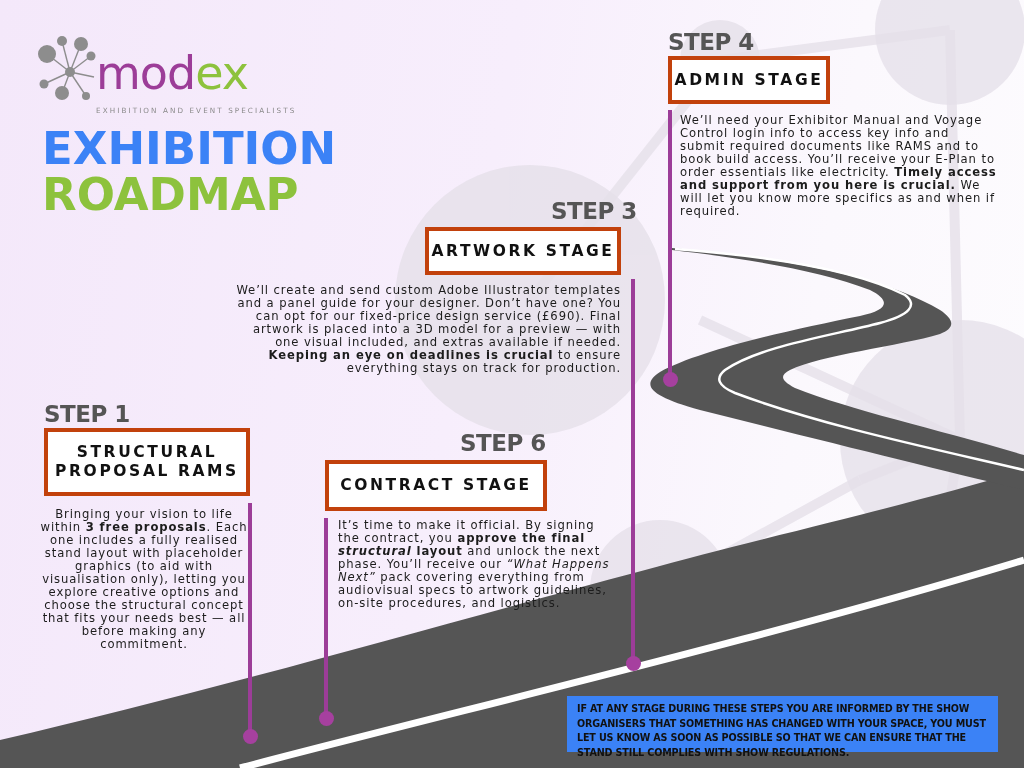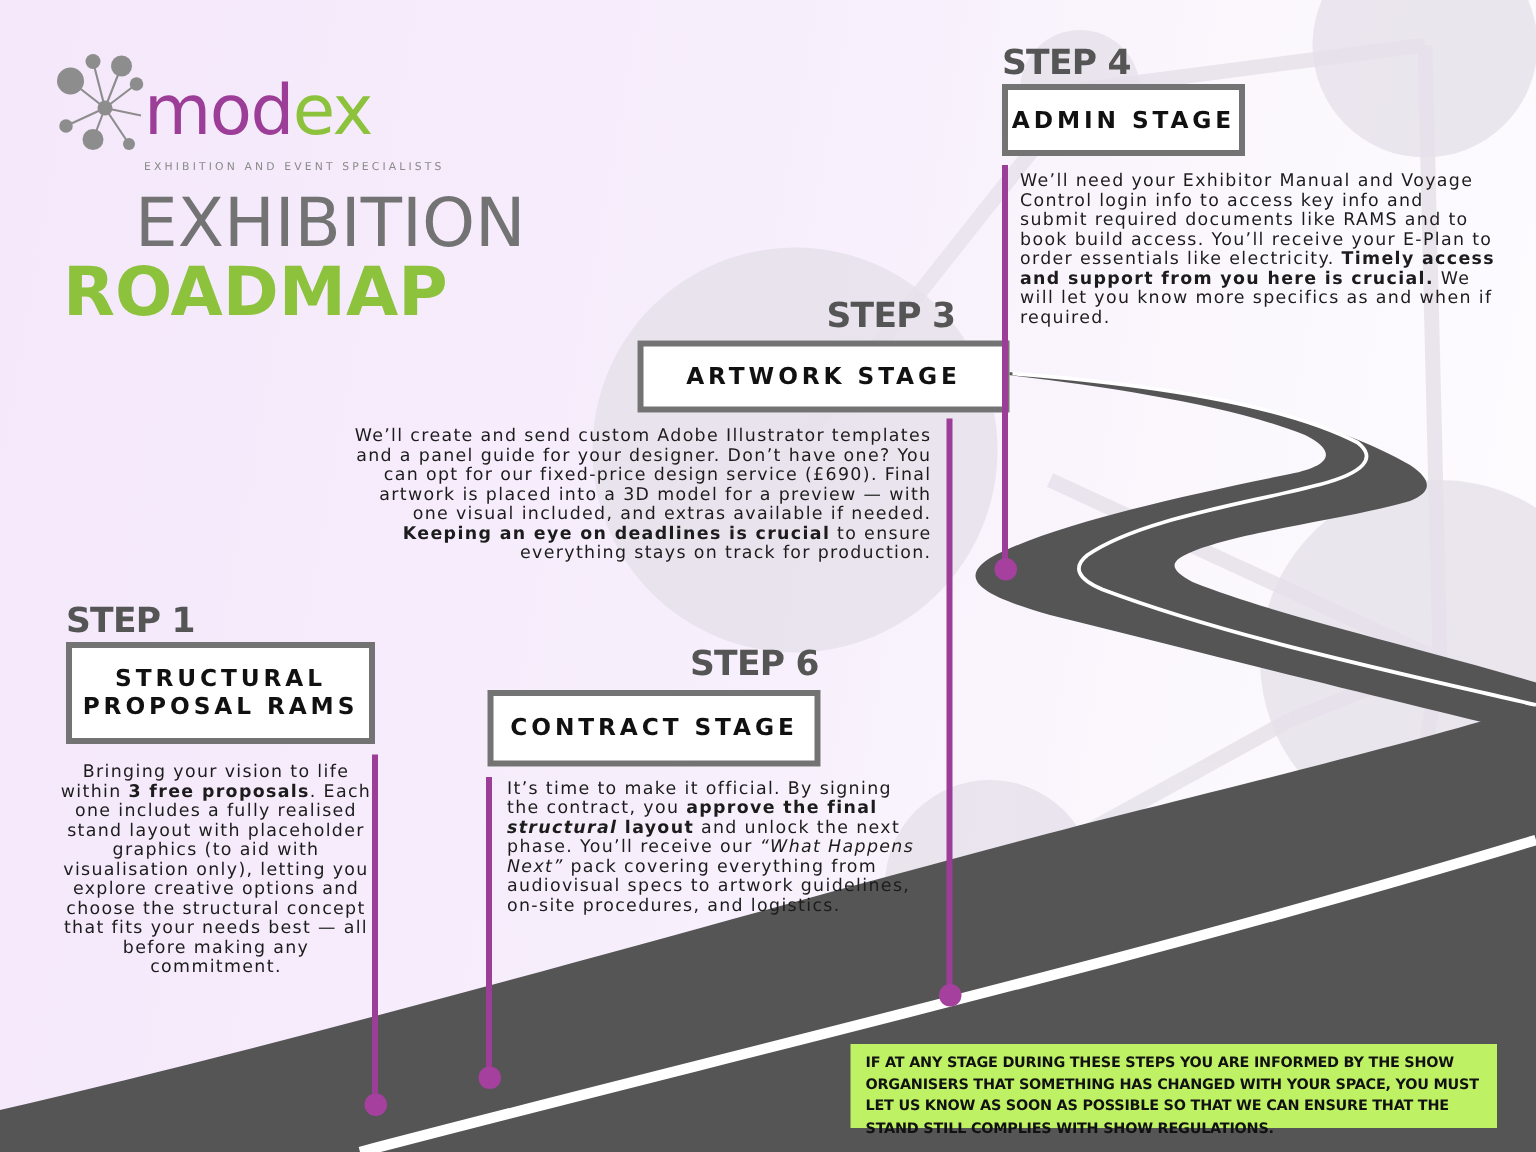--- a/index.html
+++ b/index.html
@@ -13,31 +13,31 @@
   .bg-layer { position: absolute; left: 0; top: 0; width: 1024px; height: 768px; }
   .abs { position: absolute; }
 
   
   .logo { left: 34px; top: 32px; width: 280px; height: 74px; }
   .logo-word { position: absolute; left: 62px; top: 18px; font-family: "DejaVu Sans", sans-serif; font-size: 46px; letter-spacing: -1px; line-height: 46px; font-weight: normal; }
   .logo-word .p { color: #9c3d98; text-align: center; }
   .logo-word .g { color: #8dc23d; }
   .logo-tag { position: absolute; left: 62px; top: 74px; font-size: 7.2px; letter-spacing: 2.1px; color: #8a8a8a; white-space: nowrap; }
 
-  .title1 { left: 42px; top: 124px; font-family: "DejaVu Sans", sans-serif; font-weight: normal; font-size: 45px; letter-spacing: 0px; color: #737373; line-height: 50px; margin-left: 48px; }
+  .title1 { left: 42px; top: 124px; font-family: "DejaVu Sans", sans-serif; font-weight: bold; font-size: 45px; letter-spacing: 0px; color: #3b82f6; line-height: 50px; }
   .title2 { left: 42px; top: 170px; font-family: "DejaVu Sans", sans-serif; font-weight: bold; font-size: 45px; color: #8dc23d; line-height: 50px; }
 
   .step-label { font-family: "DejaVu Sans", sans-serif; font-weight: bold; font-size: 23px; color: #555555; letter-spacing: -0.5px; line-height: 26px; white-space: nowrap; }
-  .stage-box { background: #ffffff; border: 4px solid #737373; display: flex; align-items: center; justify-content: center; text-align: center; font-family: "DejaVu Sans", sans-serif; font-weight: bold; font-size: 15.5px; letter-spacing: 2.6px; color: #111; line-height: 19px; }
+  .stage-box { background: #ffffff; border: 4px solid #c2410c; display: flex; align-items: center; justify-content: center; text-align: center; font-family: "DejaVu Sans", sans-serif; font-weight: bold; font-size: 15.5px; letter-spacing: 2.6px; color: #111; line-height: 19px; }
   .desc { font-family: "DejaVu Sans", sans-serif; font-size: 11.6px; letter-spacing: 0.9px; line-height: 13px; color: #1c1c1c; }
   .desc b { font-weight: bold; }
   .pin-line { background: #9c3d98; width: 4px; }
   .pin-dot { width: 15px; height: 15px; border-radius: 50%; background: #a6409f; }
 
-  .notice { left: 567px; top: 696px; width: 431px; height: 56px; background: #bef264; padding: 6px 8px 0 10px; font-family: "DejaVu Sans", sans-serif; font-weight: bold; font-size: 9.6px; line-height: 14.6px; color: #111; letter-spacing: -0.15px; }
+  .notice { left: 567px; top: 696px; width: 431px; height: 56px; background: #3b82f6; padding: 6px 8px 0 10px; font-family: "DejaVu Sans", sans-serif; font-weight: bold; font-size: 9.6px; line-height: 14.6px; color: #111; letter-spacing: -0.15px; }
 </style>
 </head>
 <body>
 
 <svg class="bg-layer" viewBox="0 0 1024 768">
   <g fill="#e4dfe8" opacity="0.75">
     <circle cx="530" cy="300" r="135"></circle>
     <circle cx="950" cy="30" r="75"></circle>
     <circle cx="960" cy="440" r="120"></circle>
     <circle cx="660" cy="590" r="70"></circle>
@@ -111,21 +111,21 @@
 
 <div class="abs step-label" style="left:460px;top:430px;">STEP 6</div>
 <div class="abs stage-box" style="left:325px;top:460px;width:222px;height:51px;">
     <span>CONTRACT STAGE</span>
   </div>
 <div class="abs pin-line" style="left:324px;top:518px;height:196px;"></div>
 <div class="abs pin-dot" style="left:319px;top:711px;"></div>
 <div class="abs desc" style="left:338px;top:519px;width:272px;"><span>It’s time to make it official. By signing the contract, you </span><b>approve the final </b><b><i>structural</i></b><b> layout</b><span> and unlock the next phase. You’ll receive our </span><i>“What Happens Next”</i><span> pack covering everything from audiovisual specs to artwork guidelines, on-site procedures, and logistics.</span></div>
 
 <div class="abs step-label" style="left:551px;top:198px;">STEP 3</div>
-<div class="abs stage-box" style="left:425px;top:227px;width:248px;height:48px;">
+<div class="abs stage-box" style="left:425px;top:227px;width:196px;height:48px;">
     <span>ARTWORK STAGE</span>
   </div>
 <div class="abs desc" style="left:226px;top:284px;width:395px;text-align:right;"><span>We’ll create and send custom Adobe Illustrator templates and a panel guide for your designer. Don’t have one? You can opt for our fixed-price design service (£690). Final artwork is placed into a 3D model for a preview — with one visual included, and extras available if needed. </span><b>Keeping an eye on deadlines is crucial</b><span> to ensure everything stays on track for production.</span></div>
 <div class="abs pin-line" style="left:631px;top:279px;height:383px;"></div>
 <div class="abs pin-dot" style="left:626px;top:656px;"></div>
 
 <div class="abs step-label" style="left:668px;top:29px;">STEP 4</div>
 <div class="abs stage-box" style="left:668px;top:56px;width:162px;height:48px;">
     <span>ADMIN STAGE</span>
   </div>

